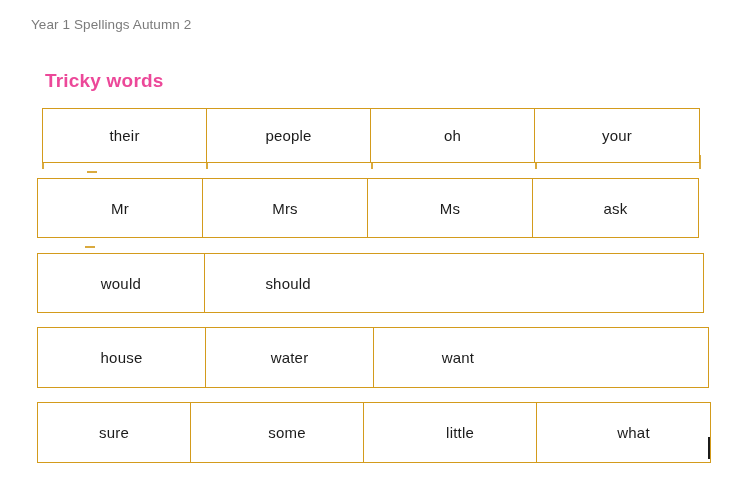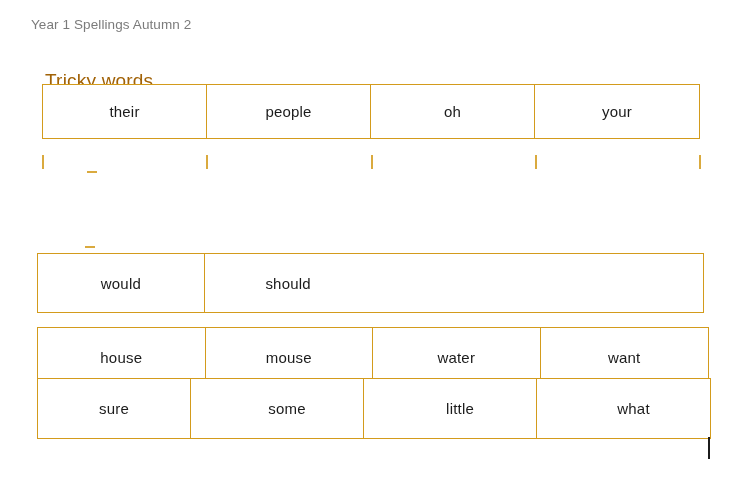--- a/index.html
+++ b/index.html
@@ -27,22 +27,22 @@
     font-size: 13.5px;
     color: #7b7b7b;
     letter-spacing: 0.1px;
     white-space: nowrap;
   }
   .title {
     position: absolute;
     left: 45px;
     top: 70px;
     font-size: 19px;
-    font-weight: normal;
-    color: #a16207;
+    font-weight: bold;
+    color: #ec4899;
     letter-spacing: 0.2px;
   }
   .word-row {
     position: absolute;
     display: flex;
     box-sizing: border-box;
     border: 1.5px solid #d39b1c;
     background: #ffffff;
   }
   .word-cell {
@@ -53,29 +53,29 @@
     justify-content: center;
     font-size: 15px;
     color: #1b1b1b;
     letter-spacing: 0.2px;
   }
   .word-cell:last-child {
     border-right: none;
     text-align: right;
   }
   
-  #row-0 { left: 42px; top: 84px; width: 658px; height: 55px; }
+  #row-0 { left: 42px; top: 108px; width: 658px; height: 55px; }
   #row-0 .word-cell { width: 164.5px; height: 100%; }
   #row-1 { left: 37px; top: 178px; width: 662px; height: 60px; }
   #row-1 .word-cell { width: 165.5px; height: 100%; }
   #row-2 { left: 37px; top: 253px; width: 667px; height: 60px; }
   #row-2 .word-cell { width: 166.75px; height: 100%; }
   #row-3 { left: 37px; top: 327px; width: 672px; height: 61px; }
   #row-3 .word-cell { width: 168px; height: 100%; }
-  #row-4 { left: 37px; top: 378px; width: 674px; height: 61px; gap: 20px; }
+  #row-4 { left: 37px; top: 402px; width: 674px; height: 61px; gap: 20px; }
   #row-4 .word-cell { width: 168.5px; height: 100%; }
 
   
   .ghost-line {
     position: absolute;
     background: #d39b1c;
     opacity: 0.85;
   }
   #ghost-a { left: 42px; top: 155px; width: 1.5px; height: 14px; }
   #ghost-b { left: 206px; top: 155px; width: 1.5px; height: 14px; }
@@ -111,29 +111,34 @@
   <div class="ghost-line" id="ghost-f"></div>
   <div class="ghost-line" id="ghost-g"></div>
 
   <div class="word-row" id="row-0">
     <div class="word-cell">their</div>
     <div class="word-cell">people</div>
     <div class="word-cell">oh</div>
     <div class="word-cell">your</div>
   </div>
 
+  <div class="word-row" id="row-1">
+    <div class="word-cell">Mr</div>
+    <div class="word-cell">Mrs</div>
+    <div class="word-cell">Ms</div>
+    <div class="word-cell">ask</div>
+  </div>
 
   <div class="word-row" id="row-2">
     <div class="word-cell">would</div>
     <div class="word-cell">should</div>
   </div>
 
   <div class="word-row" id="row-3">
     <div class="word-cell">house</div>
-    <div class="word-cell">mouse</div>
     <div class="word-cell">water</div>
     <div class="word-cell">want</div>
   </div>
 
   <div class="word-row" id="row-4">
     <div class="word-cell">sure</div>
     <div class="word-cell">some</div>
     <div class="word-cell">little</div>
     <div class="word-cell">what</div>
   </div>

